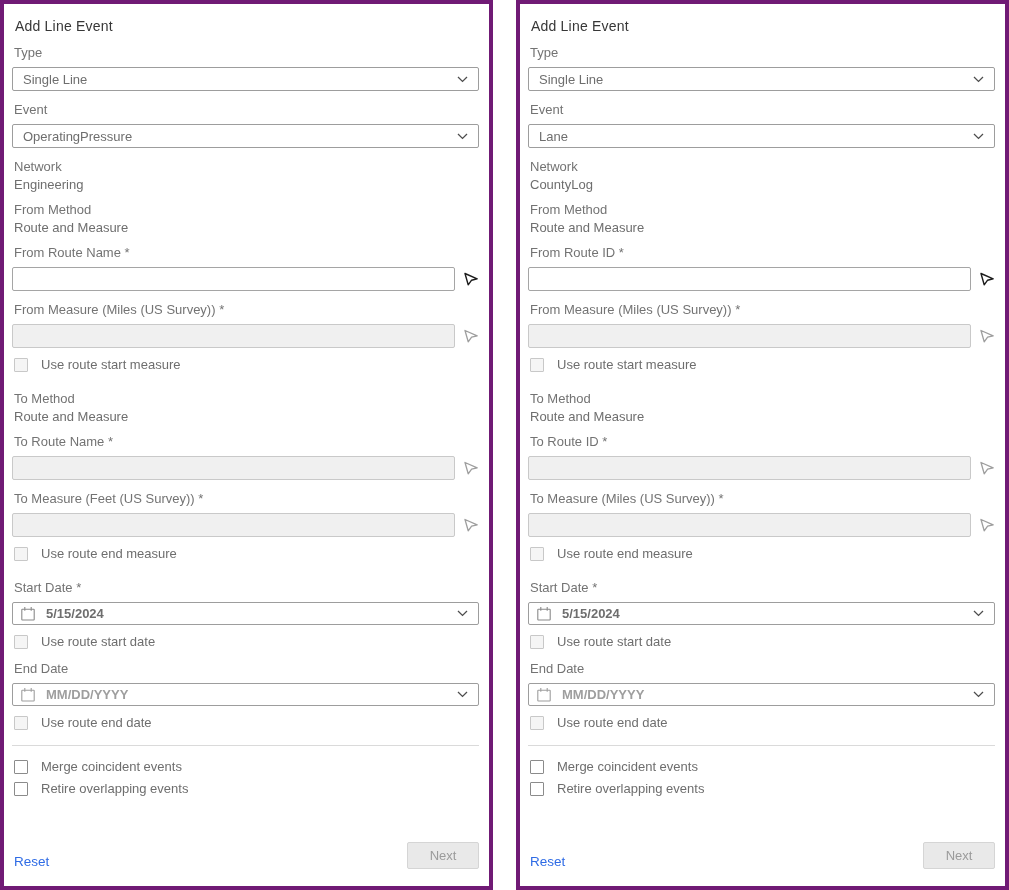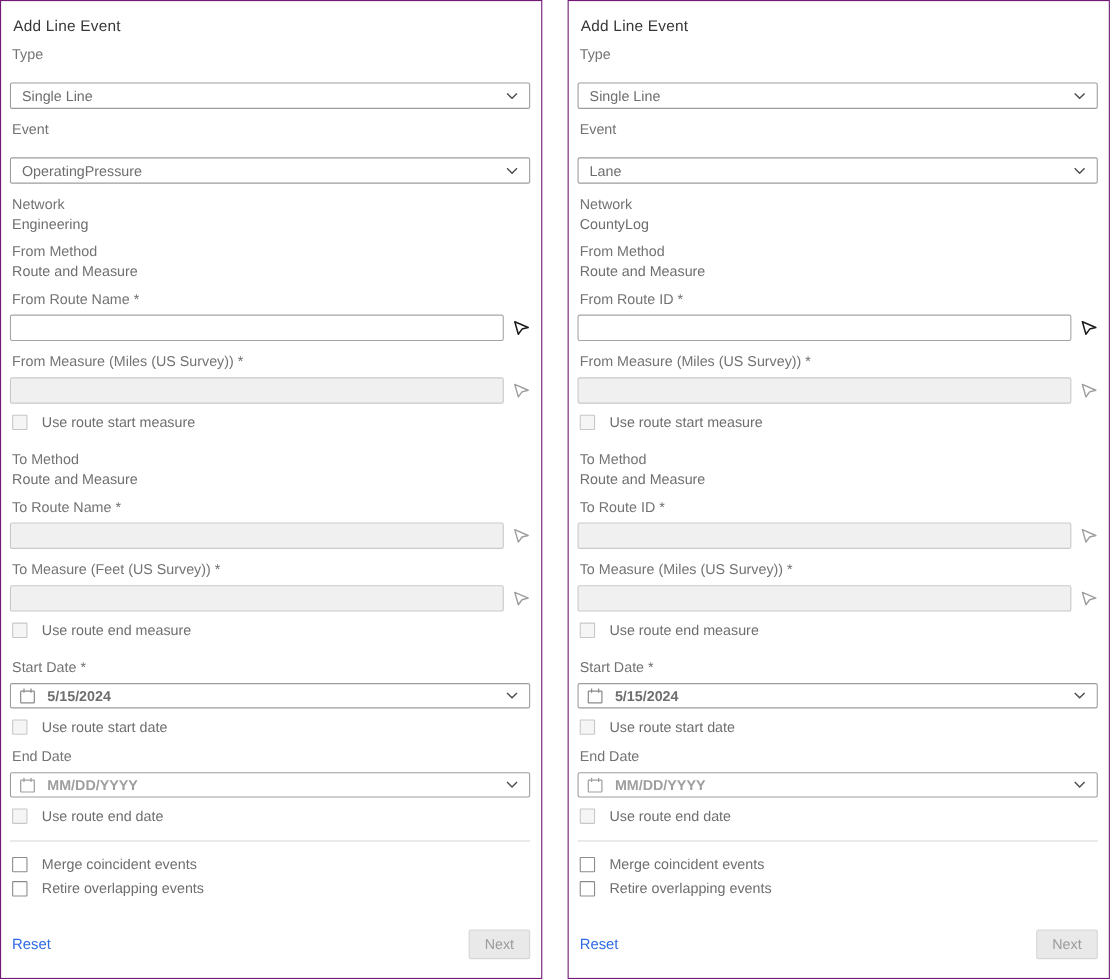--- a/index.html
+++ b/index.html
@@ -11,21 +11,21 @@
   }
   .wrap {
     display: flex;
     width: 1009px;
     height: 890px;
     justify-content: space-between;
   }
   .panel {
     width: 493px;
     height: 890px;
-    border: 1px solid #701a75;
+    border: 4px solid #701a75;
     background: #fff;
     padding: 13px 10px 14px 8px;
     display: flex;
     flex-direction: column;
     overflow: hidden;
   }
   .title {
     font-size: 14px;
     font-weight: 400;
     color: #373737;
@@ -40,21 +40,21 @@
   }
   .label.gap { margin-top: 18px; }
   .label.sm-gap { margin-top: 9px; }
   .value {
     font-size: 13px;
     color: #6e6e6e;
     margin: 2px 0 0 2px;
     line-height: 16px;
   }
   .select {
-    margin-top: 17px;
+    margin-top: 6px;
     height: 24px;
     border: 1px solid #9d9d9d;
     border-radius: 2px;
     background: #fff;
     display: flex;
     align-items: center;
     justify-content: space-between;
     padding: 0 10px;
     cursor: default;
   }
@@ -116,31 +116,31 @@
     border: none;
     border-top: 1px solid #dadada;
     margin: 14px 0 1px 0;
     width: 100%;
   }
   .cb-group { margin-top: 3px; }
   .spacer { flex: 1; }
   .footer {
     display: flex;
     justify-content: space-between;
-    align-items: center;
+    align-items: flex-end;
     padding: 0 0 3px 2px;
   }
   .reset-link {
     color: #2e6be5;
     font-size: 13.5px;
     text-decoration: none;
     cursor: pointer;
   }
   .next-btn {
-    width: 56px;
+    width: 72px;
     height: 27px;
     background: #e9e9e9;
     border: 1px solid #d5d5d5;
     border-radius: 2px;
     color: #9b9b9b;
     font-family: "Liberation Sans", sans-serif;
     font-size: 13px;
   }
   svg { display: block; }
 </style>

